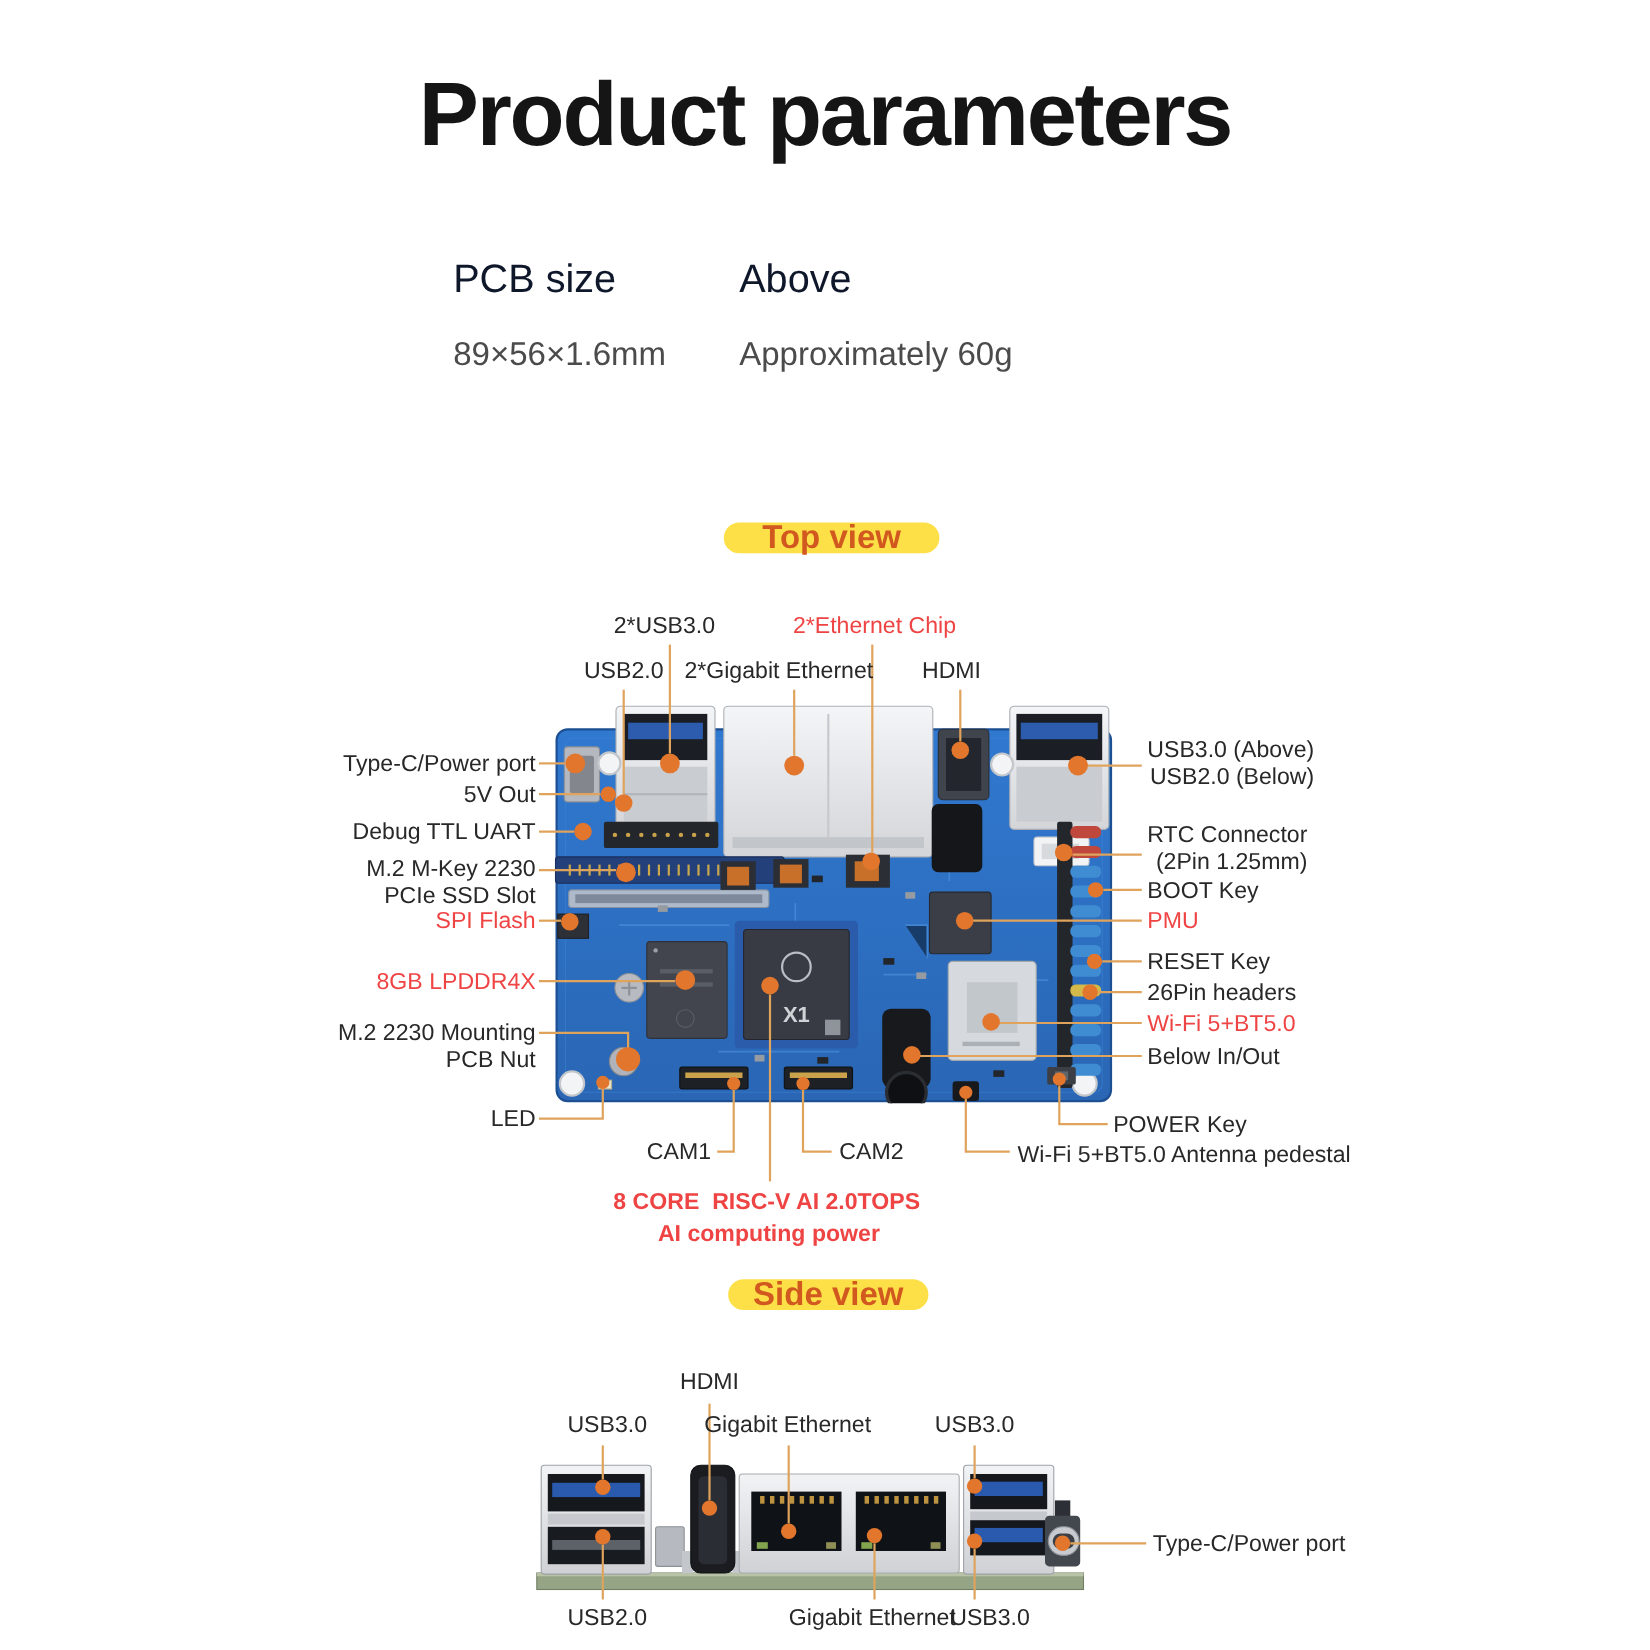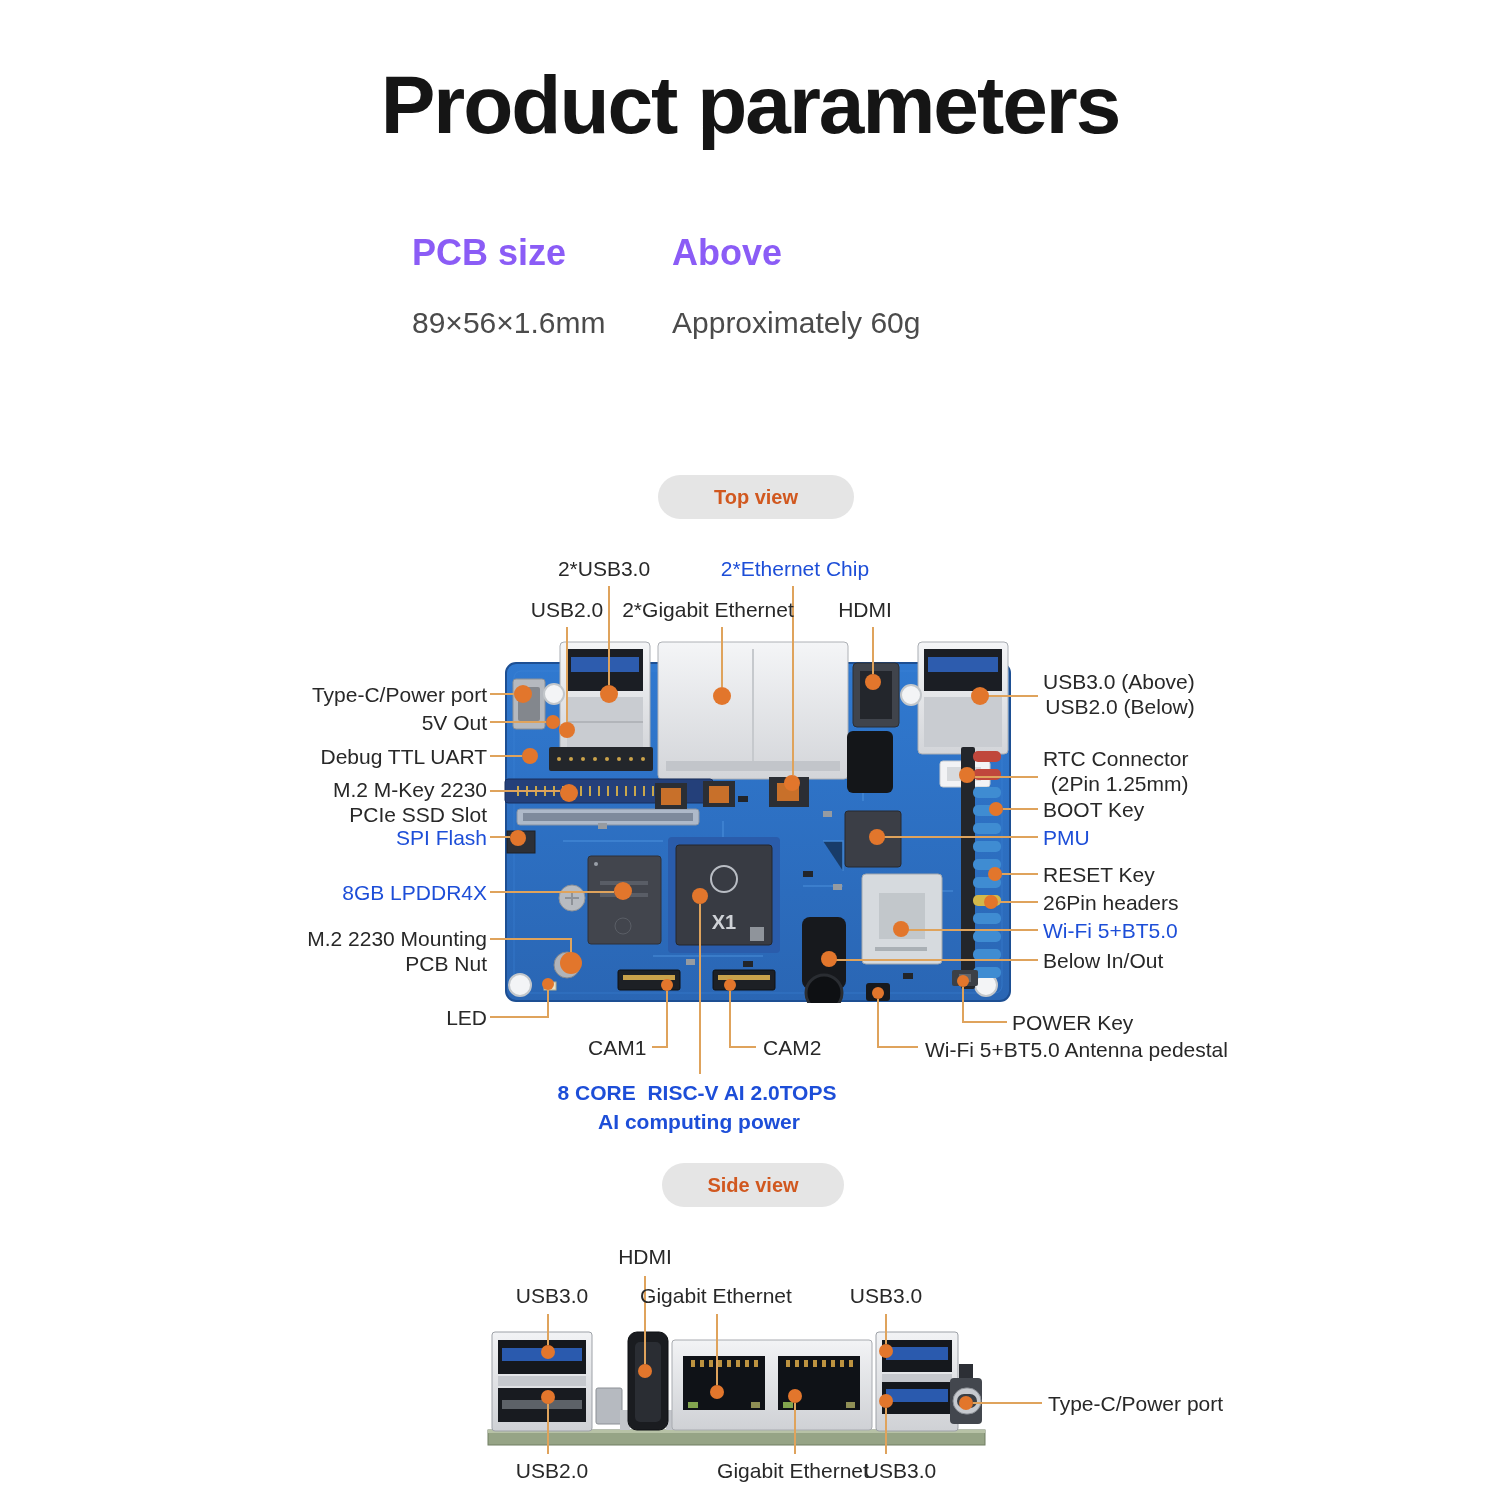--- a/index.html
+++ b/index.html
@@ -1,26 +1,26 @@
 <!DOCTYPE html>
 <html><head>
 <meta charset="utf-8">
 <style>
   html,body{margin:0;padding:0;background:#ffffff;}
   .page{position:relative;width:1500px;height:1500px;background:#ffffff;overflow:hidden;
         font-family:"Liberation Sans",sans-serif;margin-top:34px;}
   .title{position:absolute;left:0;top:24px;width:100%;text-align:center;
          font-size:82px;font-weight:800;letter-spacing:-2px;color:#151515;}
-  .spec-label{position:absolute;font-size:36px;font-weight:700;color:#8b5cf6;}
+  .spec-label{position:absolute;font-size:36px;font-weight:400;color:#0f172a;}
   .spec-value{position:absolute;font-size:30px;color:#4b4b4b;}
-  .badge{position:absolute;height:44px;border-radius:22px;background:#e5e5e5;color:#d1581f;
-         font-size:20px;font-weight:600;display:flex;align-items:center;justify-content:center;}
+  .badge{position:absolute;height:28px;border-radius:22px;background:#fde047;color:#d1581f;
+         font-size:30px;font-weight:600;display:flex;align-items:center;justify-content:center;}
   .lbl{position:absolute;font-size:21px;line-height:25px;color:#282828;white-space:nowrap;}
   .lbl span{display:block;text-align:right;}
-  .red{color:#1d4ed8;}
+  .red{color:#ef4444;}
   .ctr{transform:translateX(-50%);text-align:right;}
   .rt{text-align:right;}
   .pre{white-space:pre;}
   .overlay{position:absolute;left:0;top:0;pointer-events:none;}
   .bottom-bar{position:absolute;left:648px;top:1489px;width:300px;height:11px;
               background:#4a4f55;border-radius:6px 6px 0 0;}
 </style>
 </head>
 <body>
 

